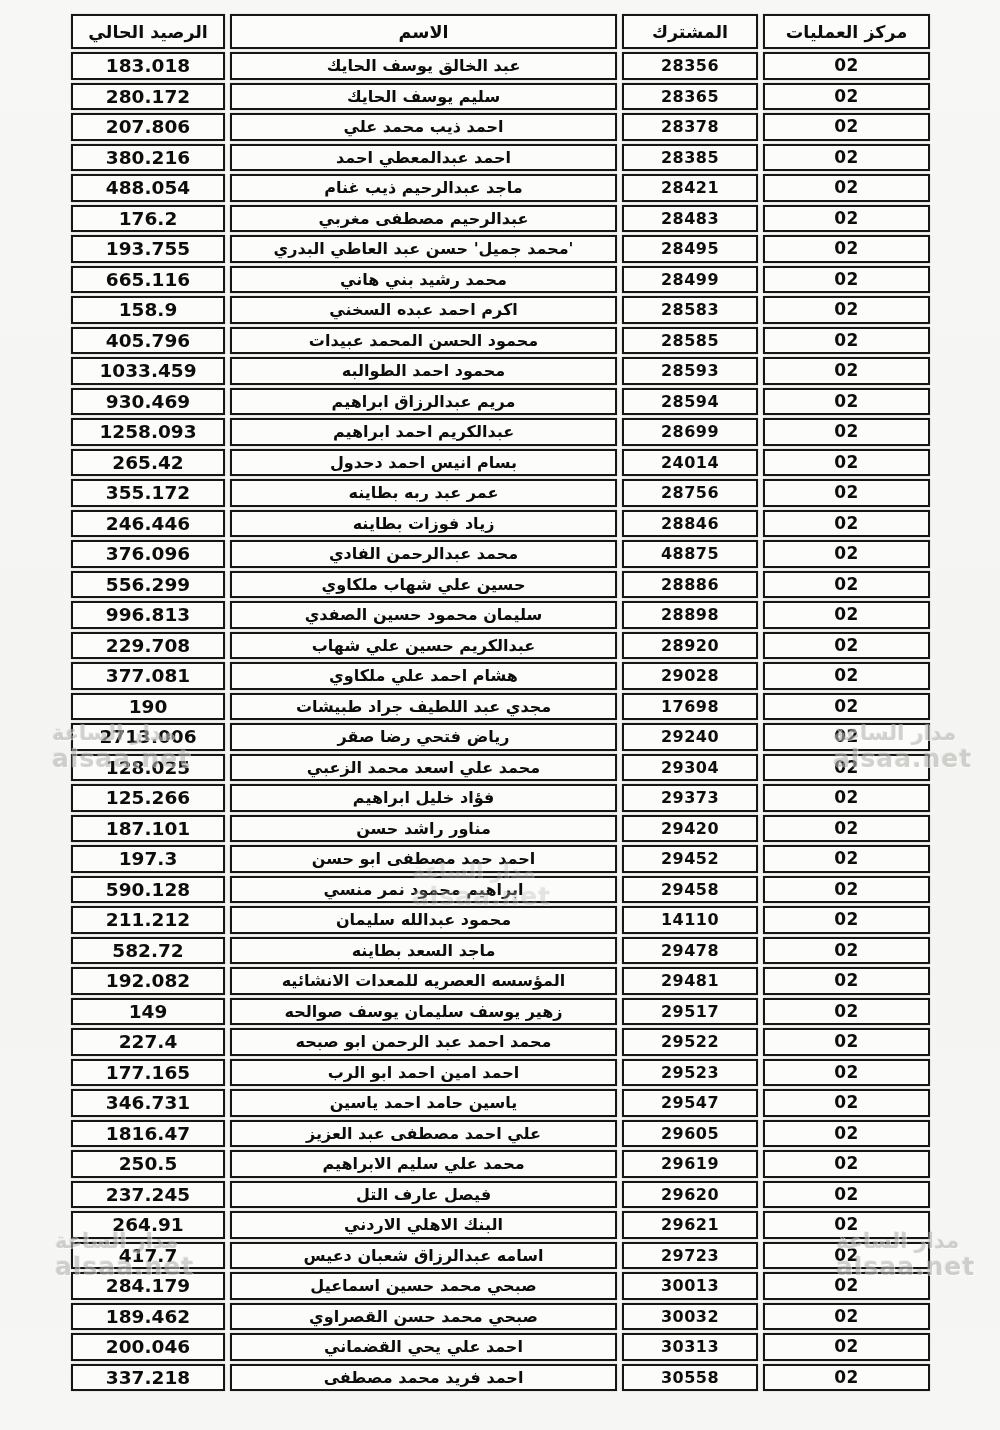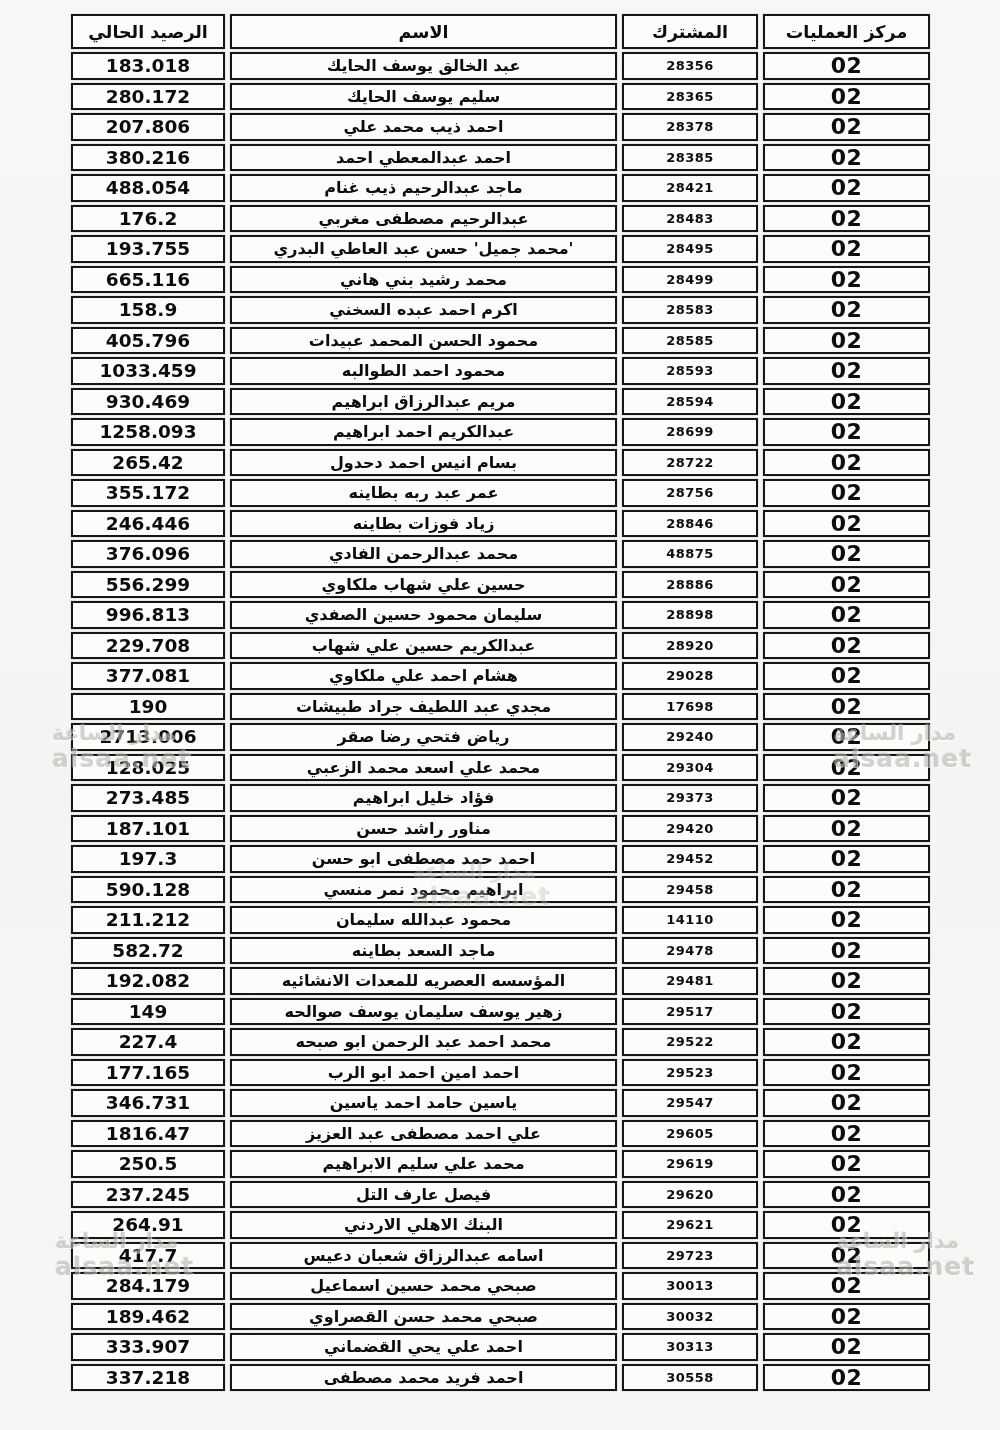--- a/index.html
+++ b/index.html
@@ -42,22 +42,22 @@
     box-shadow: 0 0 1px rgba(0,0,0,.35);
   }
   table.subs-table th {
     height: 31px;
     font-size: 17.5px;
   }
   table.subs-table td {
     height: 23.5px;
     line-height: 23px;
   }
-  td.c-center    { font-size: 22px; letter-spacing: .5px; }
-  td.c-subscriber{ font-size: 13px;   letter-spacing: .5px; margin-top: 41px; }
+  td.c-center    { font-size: 17px; letter-spacing: .5px; }
+  td.c-subscriber{ font-size: 16px;   letter-spacing: .5px; margin-top: 41px; }
   td.c-name      { font-size: 16px; }
   td.c-balance   { font-size: 18.5px; margin-left: 42px; }
 
   
   .wm {
     position: absolute;
     font-weight: bold;
     color: #b5b5b0;
     opacity: .6;
     pointer-events: none;
@@ -167,21 +167,21 @@
           <td class="c-balance">930.469</td>
         </tr>
         <tr>
           <td class="c-center">02</td>
           <td class="c-subscriber">28699</td>
           <td class="c-name">عبدالكريم احمد ابراهيم</td>
           <td class="c-balance">1258.093</td>
         </tr>
         <tr>
           <td class="c-center">02</td>
-          <td class="c-subscriber">28722</td>
+          <td class="c-subscriber">24014</td>
           <td class="c-name">بسام انيس احمد دحدول</td>
           <td class="c-balance">265.42</td>
         </tr>
         <tr>
           <td class="c-center">02</td>
           <td class="c-subscriber">28756</td>
           <td class="c-name">عمر عبد ربه بطاينه</td>
           <td class="c-balance">355.172</td>
         </tr>
         <tr>
@@ -235,21 +235,21 @@
         <tr>
           <td class="c-center">02</td>
           <td class="c-subscriber">29304</td>
           <td class="c-name">محمد علي اسعد محمد الزعبي</td>
           <td class="c-balance">128.025</td>
         </tr>
         <tr>
           <td class="c-center">02</td>
           <td class="c-subscriber">29373</td>
           <td class="c-name">فؤاد خليل ابراهيم</td>
-          <td class="c-balance">273.485</td>
+          <td class="c-balance">125.266</td>
         </tr>
         <tr>
           <td class="c-center">02</td>
           <td class="c-subscriber">29420</td>
           <td class="c-name">مناور راشد حسن</td>
           <td class="c-balance">187.101</td>
         </tr>
         <tr>
           <td class="c-center">02</td>
           <td class="c-subscriber">29452</td>
@@ -343,21 +343,21 @@
         <tr>
           <td class="c-center">02</td>
           <td class="c-subscriber">30032</td>
           <td class="c-name">صبحي محمد حسن القصراوي</td>
           <td class="c-balance">189.462</td>
         </tr>
         <tr>
           <td class="c-center">02</td>
           <td class="c-subscriber">30313</td>
           <td class="c-name">احمد علي يحي القضماني</td>
-          <td class="c-balance">333.907</td>
+          <td class="c-balance">200.046</td>
         </tr>
         <tr>
           <td class="c-center">02</td>
           <td class="c-subscriber">30558</td>
           <td class="c-name">احمد فريد محمد مصطفى</td>
           <td class="c-balance">337.218</td>
         </tr>
       </tbody>
   </table>
 

